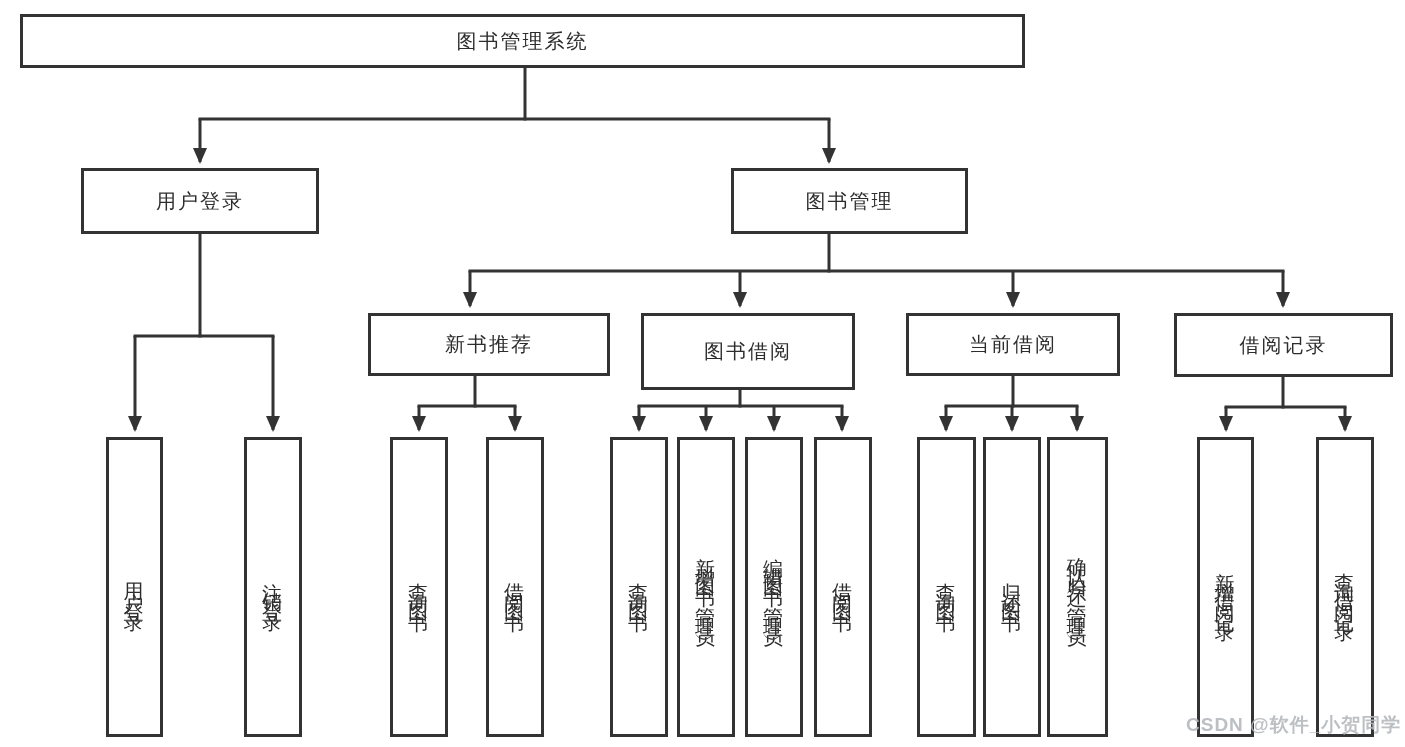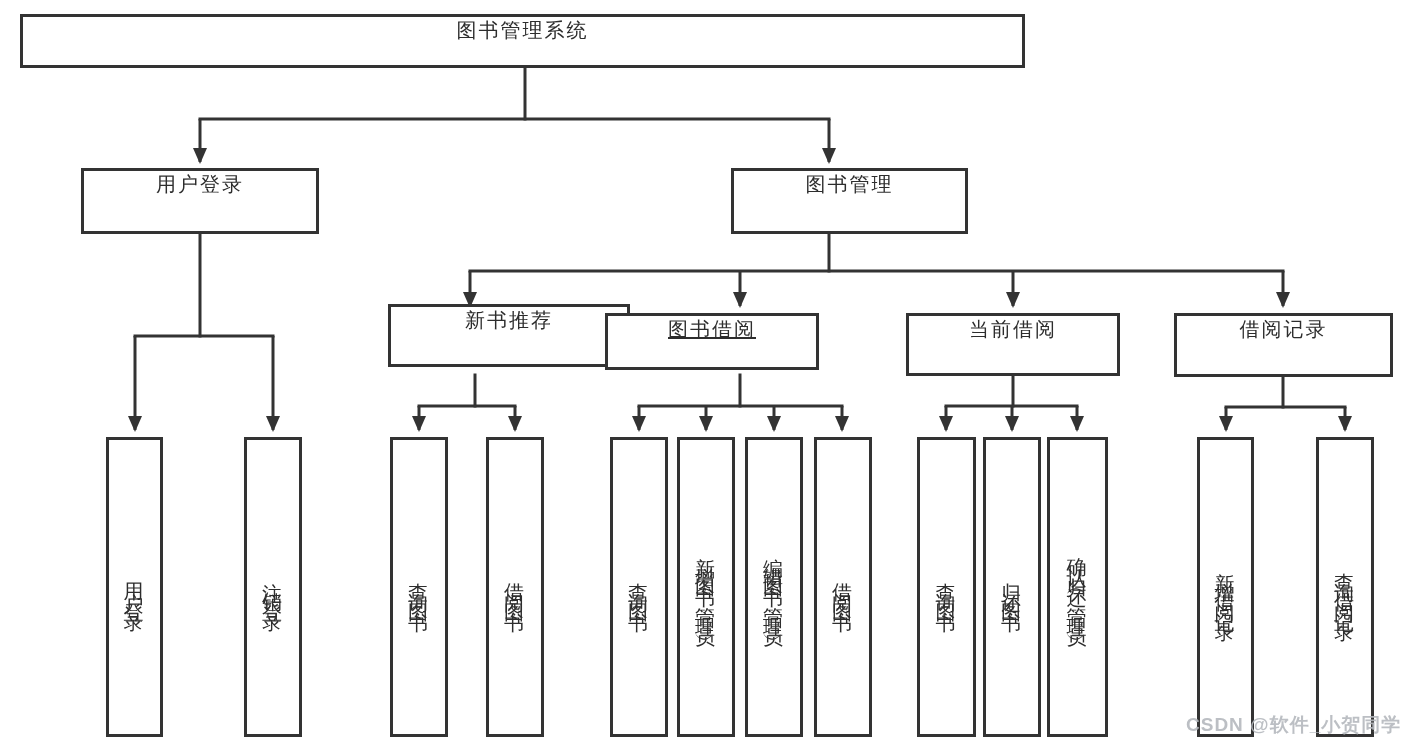--- a/index.html
+++ b/index.html
@@ -16,21 +16,21 @@
     left: 0; top: 0;
     z-index: 1;
     pointer-events: none;
   }
   .hbox {
     position: absolute;
     box-sizing: border-box;
     border: 3px solid #333333;
     background: #ffffff;
     display: flex;
-    align-items: flex-start;
+    align-items: center;
     justify-content: center;
     font-size: 20px;
     color: #2d2d2d;
     letter-spacing: 2px;
     z-index: 2;
   }
   .vbox {
     position: absolute;
     box-sizing: border-box;
     border: 3px solid #333333;
@@ -119,24 +119,24 @@
     <span>图书管理系统</span>
   </div>
 
   <div class="hbox" style="left:81px; top:168px; width:238px; height:66px;">
     <span>用户登录</span>
   </div>
   <div class="hbox" style="left:711px; top:168px; width:237px; height:66px;margin-left:20px;">
     <span>图书管理</span>
   </div>
 
-  <div class="hbox" style="left:368px; top:304px; width:242px; height:63px;margin-left:20px;">
+  <div class="hbox" style="left:368px; top:313px; width:242px; height:63px;">
     <span>新书推荐</span>
   </div>
-  <div class="hbox" style="left:605px; top:313px; width:214px; height:57px;text-decoration:underline;">
+  <div class="hbox" style="left:641px; top:313px; width:214px; height:77px;">
     <span>图书借阅</span>
   </div>
   <div class="hbox" style="left:906px; top:313px; width:214px; height:63px;">
     <span>当前借阅</span>
   </div>
   <div class="hbox" style="left:1174px; top:313px; width:219px; height:64px;">
     <span>借阅记录</span>
   </div>
 
   <div class="vbox" style="left:106px; width:57px;">

